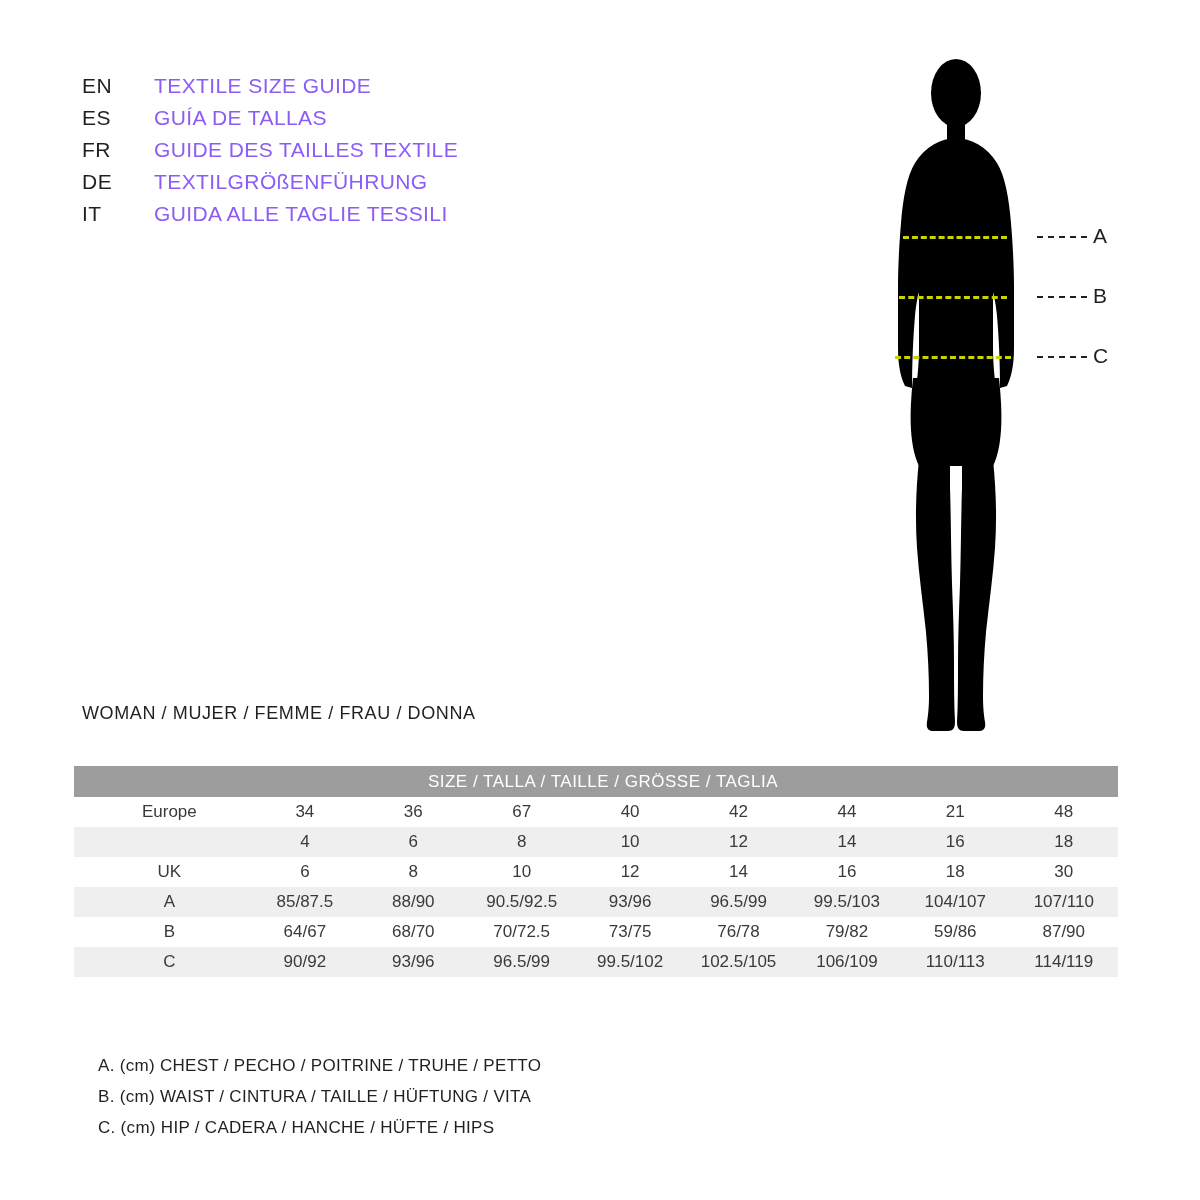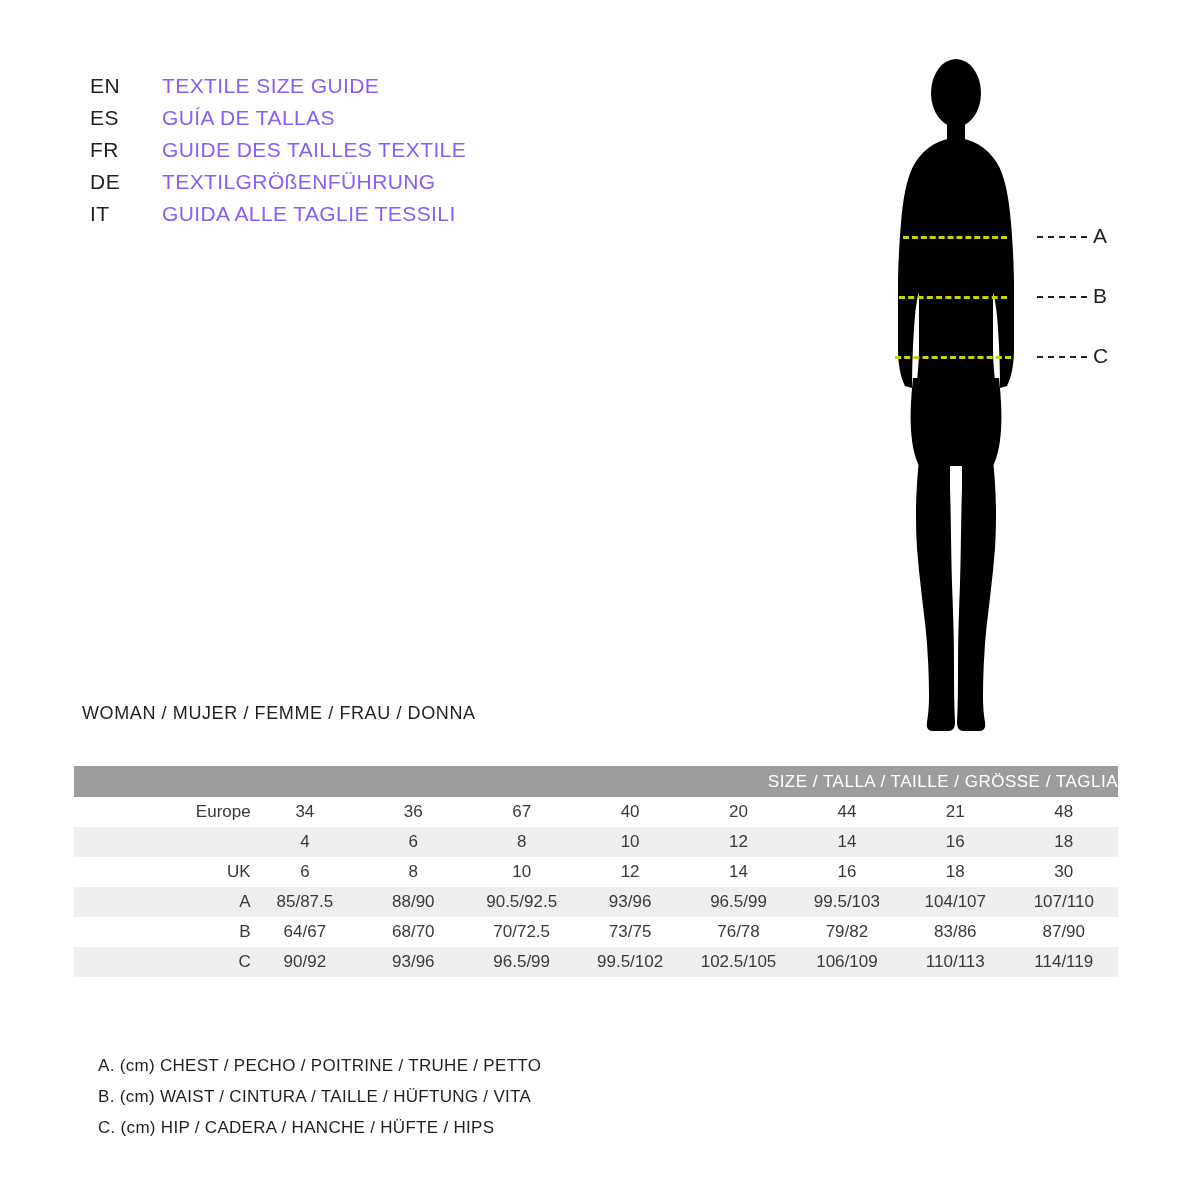--- a/index.html
+++ b/index.html
@@ -27,21 +27,20 @@
     align-items: baseline;
     height: 30px;
     margin-bottom: 2px;
   }
   .title-lang {
     width: 72px;
     font-size: 21px;
     letter-spacing: 0.5px;
     color: #231f20;
     flex: none;
-    margin-left: 8px;
   }
   .title-text {
     font-size: 21px;
     letter-spacing: 0.4px;
     color: #8b5cf6;
     white-space: nowrap;
   }
 
   
   #figure {
@@ -97,21 +96,21 @@
     color: #ffffff;
     height: 31px;
     font-size: 17px;
     letter-spacing: 0.5px;
   }
   .row-light td { background: #ffffff; }
   .row-shade td { background: #efefef; }
   .c-label {
     width: 176px;
     padding-left: 14px !important;
-    text-align: right;
+    text-align: center;
   }
   .c-val {
     width: 108px;
     text-align: center;
   }
 
   
   #footnotes {
     position: absolute;
     left: 98px; top: 1050px;
@@ -243,21 +242,21 @@
       <tr class="hdr-row">
         <td class="c-label" colspan="9">SIZE / TALLA / TAILLE / GRÖSSE / TAGLIA</td>
       </tr>
 
       <tr class="row-light">
         <td class="c-label">Europe</td>
         <td class="c-val">34</td>
         <td class="c-val">36</td>
         <td class="c-val">67</td>
         <td class="c-val">40</td>
-        <td class="c-val">20</td>
+        <td class="c-val">42</td>
         <td class="c-val">44</td>
         <td class="c-val">21</td>
         <td class="c-val">48</td>
       </tr>
 
 
       <tr class="row-shade">
         <td class="c-label"></td>
         <td class="c-val">4</td>
         <td class="c-val">6</td>
@@ -294,21 +293,21 @@
       </tr>
 
       <tr class="row-light">
         <td class="c-label">B</td>
         <td class="c-val">64/67</td>
         <td class="c-val">68/70</td>
         <td class="c-val">70/72.5</td>
         <td class="c-val">73/75</td>
         <td class="c-val">76/78</td>
         <td class="c-val">79/82</td>
-        <td class="c-val">83/86</td>
+        <td class="c-val">59/86</td>
         <td class="c-val">87/90</td>
       </tr>
 
       <tr class="row-shade">
         <td class="c-label">C</td>
         <td class="c-val">90/92</td>
         <td class="c-val">93/96</td>
         <td class="c-val">96.5/99</td>
         <td class="c-val">99.5/102</td>
         <td class="c-val">102.5/105</td>

